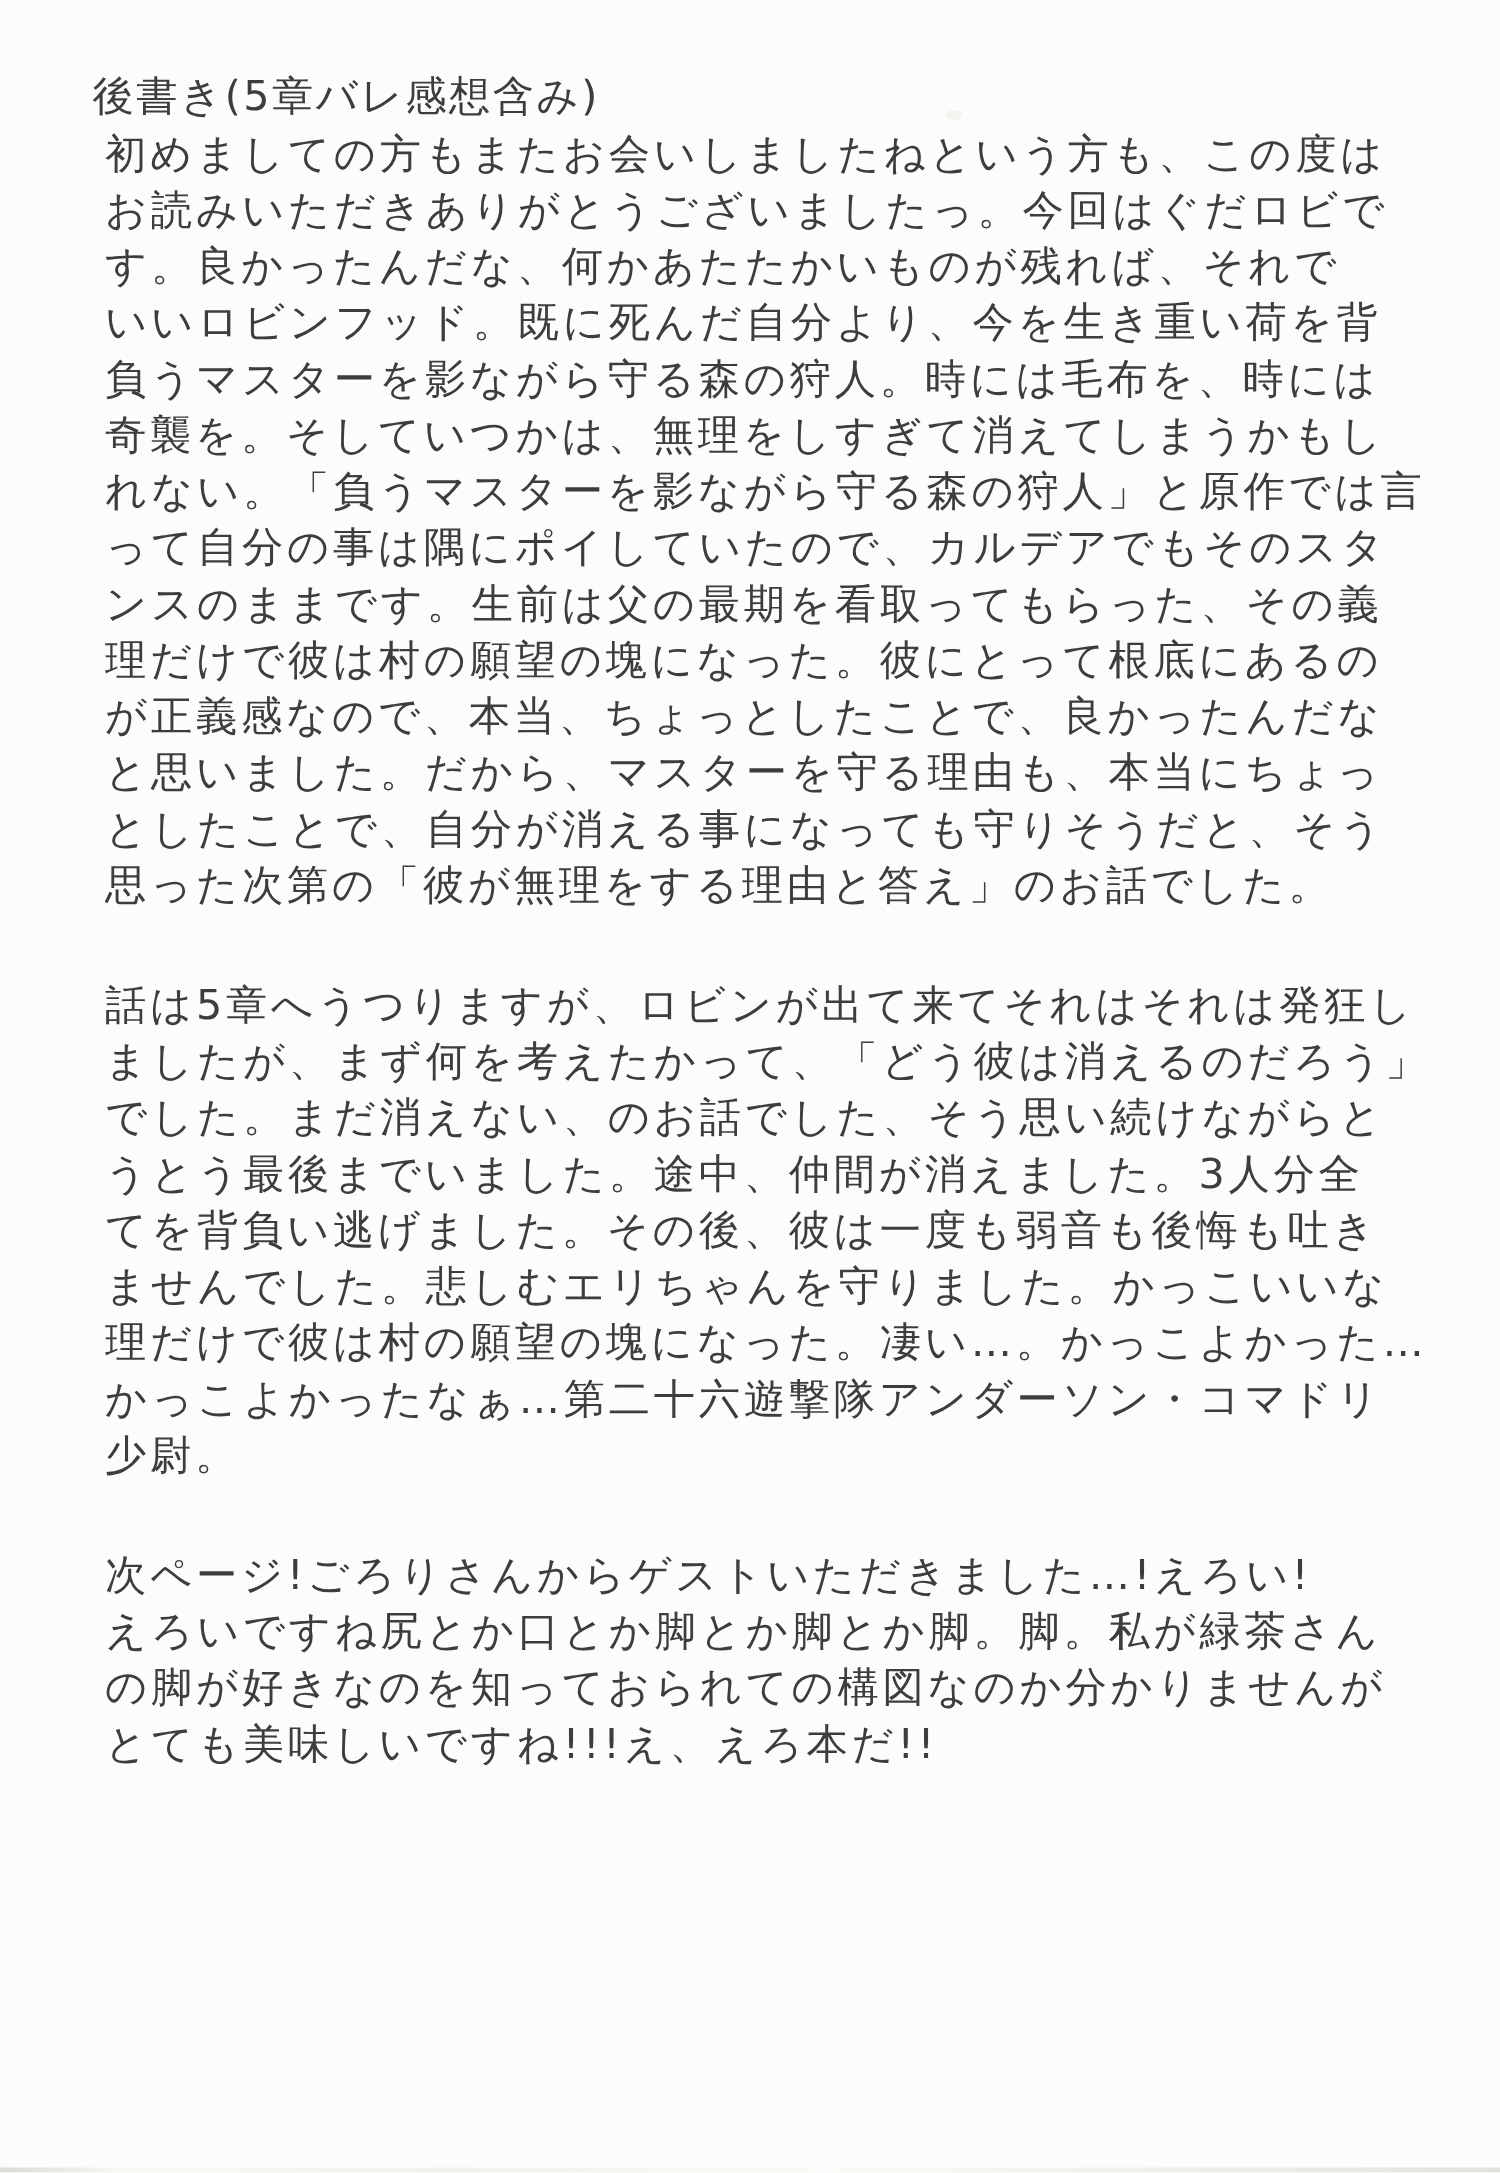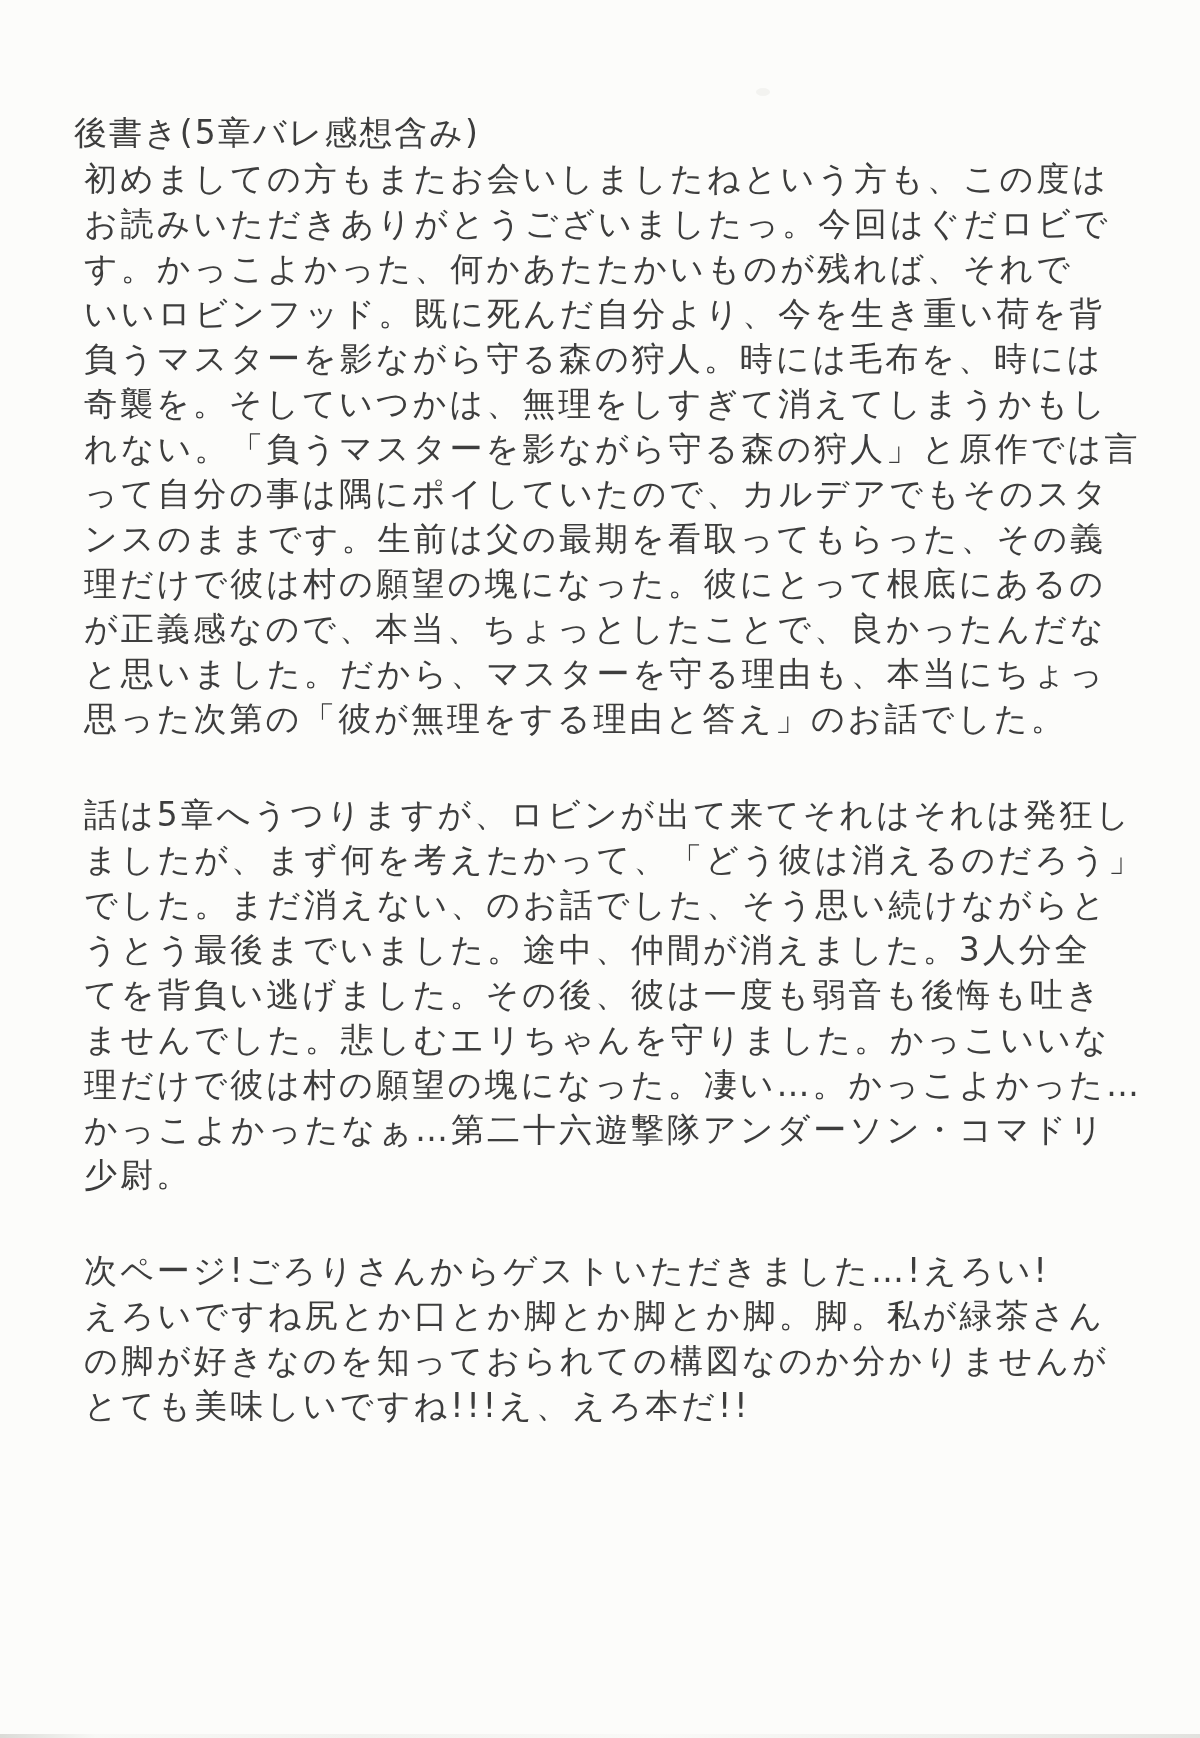--- a/index.html
+++ b/index.html
@@ -14,21 +14,21 @@
   }
   body {
     background: var(--paper);
     font-family: "DejaVu Sans", sans-serif;
     position: relative;
   }
   .page {
     position: relative;
     width: 1200px;
     height: 1738px;
-    padding: 110px 60px 0 74px;
+    padding: 54px 60px 0 74px;
     background: var(--paper);
   }
   .title-line {
     font-size: 33px;
     font-weight: 400;
     color: var(--ink);
     height: 46px;
     line-height: 46px;
     letter-spacing: 2px;
     white-space: nowrap;
@@ -79,30 +79,31 @@
 </head>
 <body>
 
 <div class="page">
   <div class="title-line">後書き(5章バレ感想含み)</div>
 
   <div id="paragraphs">
       <div class="paragraph">
         <div class="line">初めましての方もまたお会いしましたねという方も、この度は</div>
         <div class="line">お読みいただきありがとうございましたっ。今回はぐだロビで</div>
-        <div class="line">す。かっこよかった、何かあたたかいものが残れば、それで</div>
+        <div class="line">す。良かったんだな、何かあたたかいものが残れば、それで</div>
         <div class="line">いいロビンフッド。既に死んだ自分より、今を生き重い荷を背</div>
         <div class="line">負うマスターを影ながら守る森の狩人。時には毛布を、時には</div>
         <div class="line">奇襲を。そしていつかは、無理をしすぎて消えてしまうかもし</div>
         <div class="line">れない。「負うマスターを影ながら守る森の狩人」と原作では言</div>
         <div class="line">って自分の事は隅にポイしていたので、カルデアでもそのスタ</div>
         <div class="line">ンスのままです。生前は父の最期を看取ってもらった、その義</div>
         <div class="line">理だけで彼は村の願望の塊になった。彼にとって根底にあるの</div>
         <div class="line">が正義感なので、本当、ちょっとしたことで、良かったんだな</div>
         <div class="line">と思いました。だから、マスターを守る理由も、本当にちょっ</div>
+        <div class="line">としたことで、自分が消える事になっても守りそうだと、そう</div>
         <div class="line">思った次第の「彼が無理をする理由と答え」のお話でした。</div>
       </div>
       <div class="paragraph">
         <div class="line">話は5章へうつりますが、ロビンが出て来てそれはそれは発狂し</div>
         <div class="line">ましたが、まず何を考えたかって、「どう彼は消えるのだろう」</div>
         <div class="line">でした。まだ消えない、のお話でした、そう思い続けながらと</div>
         <div class="line">うとう最後までいました。途中、仲間が消えました。3人分全</div>
         <div class="line">てを背負い逃げました。その後、彼は一度も弱音も後悔も吐き</div>
         <div class="line">ませんでした。悲しむエリちゃんを守りました。かっこいいな</div>
         <div class="line">理だけで彼は村の願望の塊になった。凄い…。かっこよかった…</div>

